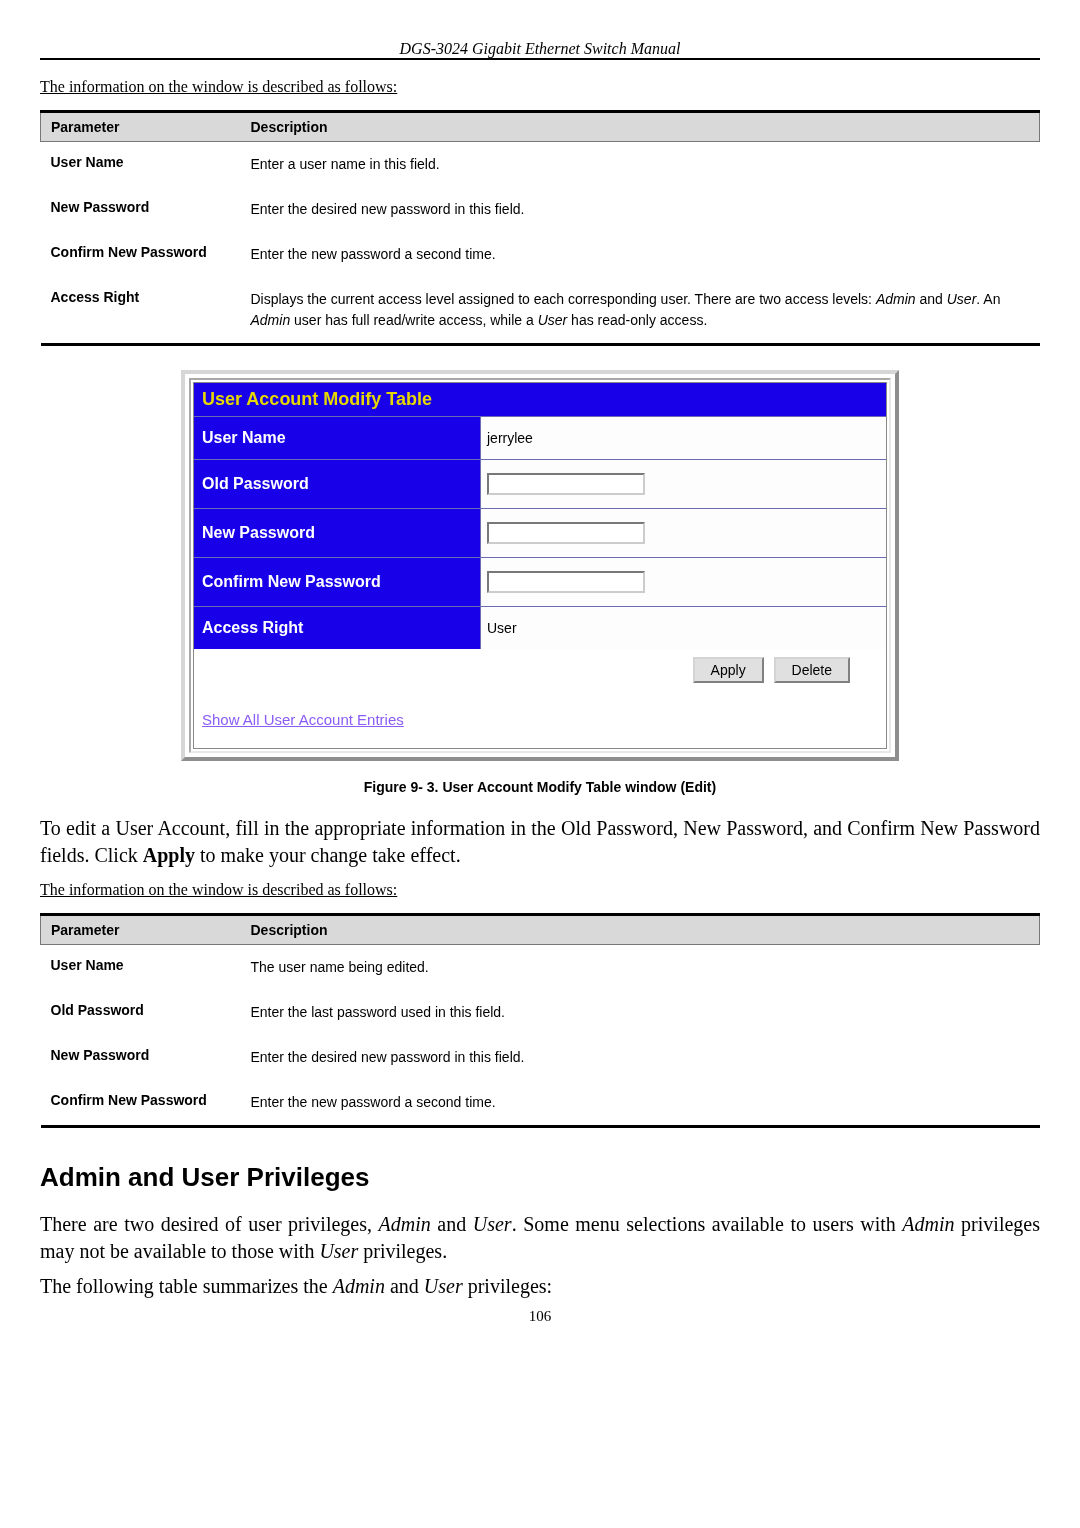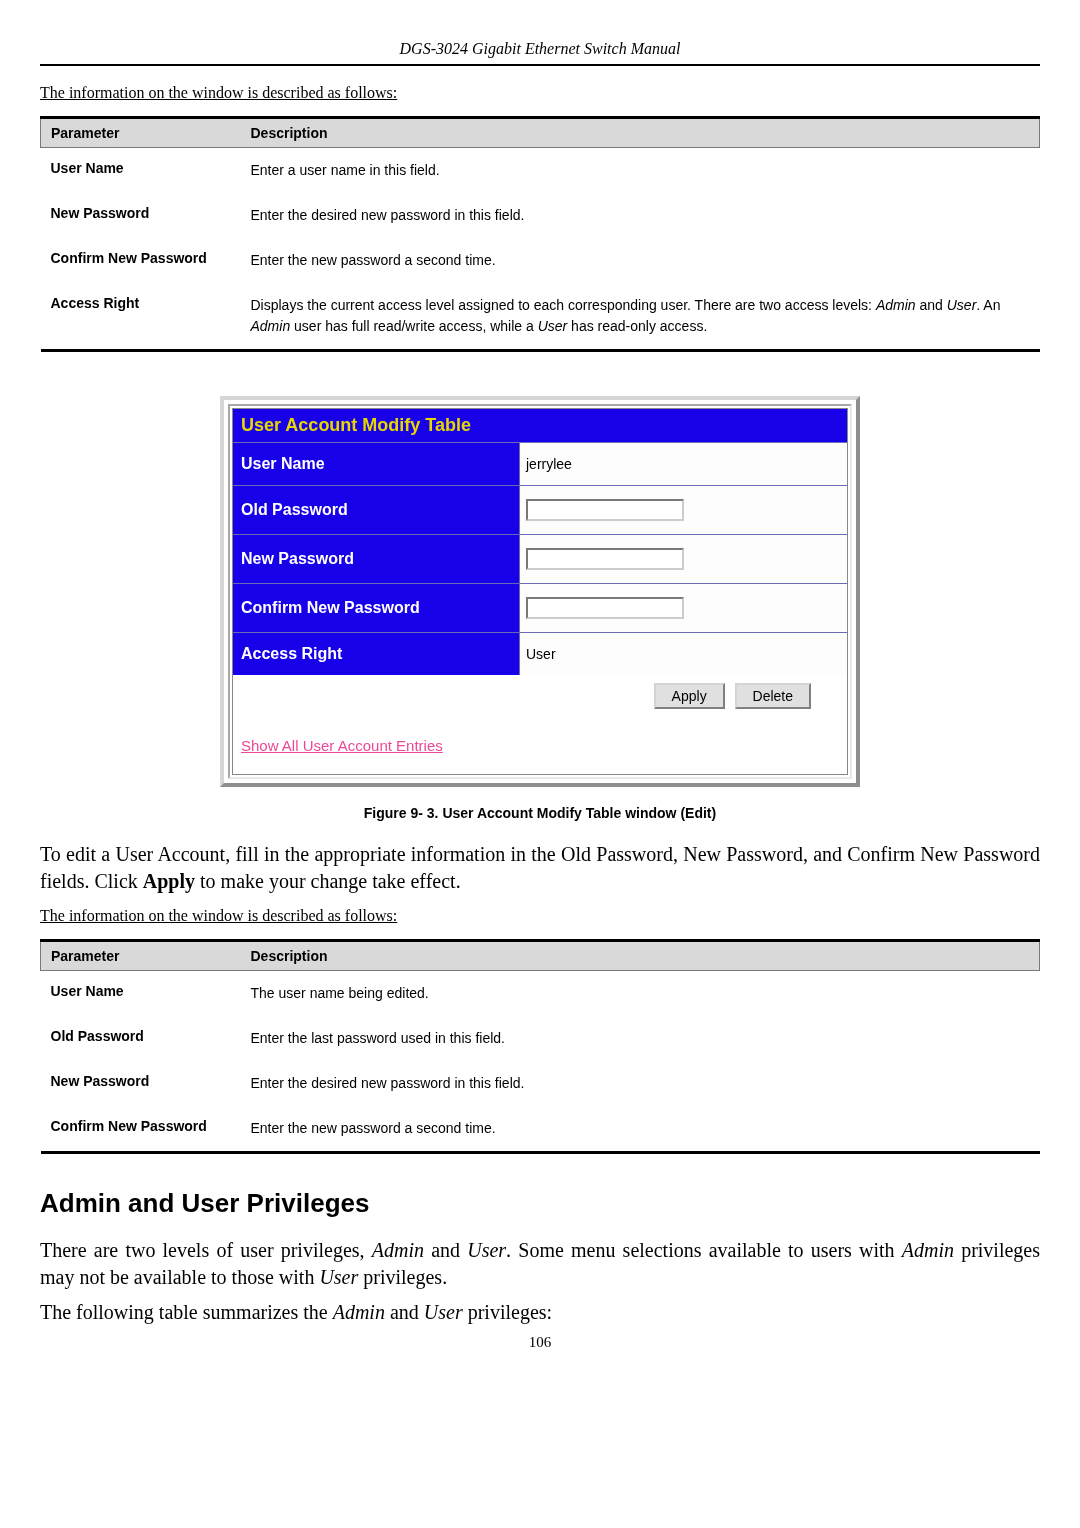--- a/index.html
+++ b/index.html
@@ -13,21 +13,20 @@
   .page {
     width: 1000px;
     margin: 0 auto;
     padding: 40px;
   }
   .doc-header {
     text-align: center;
     font-style: italic;
     font-family: "Times New Roman", serif;
     font-size: 16px;
-    padding-bottom: 6px;
     border-bottom: 2px solid #000;
     margin-bottom: 18px;
   }
   .lead {
     font-family: "Times New Roman", serif;
     font-size: 16px;
     margin: 12px 0 14px 0;
     text-decoration: underline;
   }
   .param-table {
@@ -49,22 +48,22 @@
     vertical-align: top;
   }
   .param-row .p-label {
     width: 180px;
     font-weight: bold;
   }
   .p-desc {
     line-height: 1.5;
   }
   .ui-shot-wrap {
-    margin: 44px auto 16px auto;
-    width: 640px;
+    margin: 24px auto 16px auto;
+    width: 718px;
   }
   .ui-shot {
     border: 4px solid #d6d6d6;
     border-right-color: #8e8e8e;
     border-bottom-color: #8e8e8e;
     background: #fff;
   }
   .ui-nested1 {
     margin: 4px;
     border: 2px solid #e8e8e8;
@@ -133,21 +132,21 @@
     margin-left: 6px;
   }
   .ui-btn-row {
     text-align: right;
     padding-right: 28px;
   }
   .ui-footer-link {
     margin-top: 28px;
   }
   .ui-footer-link a {
-    color: #ec4899;
+    color: #8b5cf6;
     text-decoration: underline;
     font-size: 15px;
   }
   .figure-caption {
     text-align: center;
     font-weight: bold;
     margin: 18px 0 20px 0;
     font-size: 14px;
   }
   .body-text {
@@ -284,21 +283,21 @@
     <tr class="param-row">
       <td class="p-label">Confirm New Password</td>
       <td class="p-desc">Enter the new password a second time.</td>
     </tr>
   </tbody>
     </table>
 
   <h2 class="section-h">Admin and User Privileges</h2>
 
   <p class="body-text">
-    <span>There are two levels of user privileges, </span><span class="italic">Admin</span><span> and </span><span class="italic">User</span><span>. Some menu selections available to users with </span><span class="italic">Admin</span><span> privileges may not be available to those with </span><span class="italic">User</span><span> privileges.</span>
+    <span>There are two desired of user privileges, </span><span class="italic">Admin</span><span> and </span><span class="italic">User</span><span>. Some menu selections available to users with </span><span class="italic">Admin</span><span> privileges may not be available to those with </span><span class="italic">User</span><span> privileges.</span>
   </p>
 
   <p class="body-text">
     <span>The following table summarizes the </span><span class="italic">Admin</span><span> and </span><span class="italic">User</span><span> privileges:</span>
   </p>
 
   <div class="page-num">106</div>
 
 </div>
 

